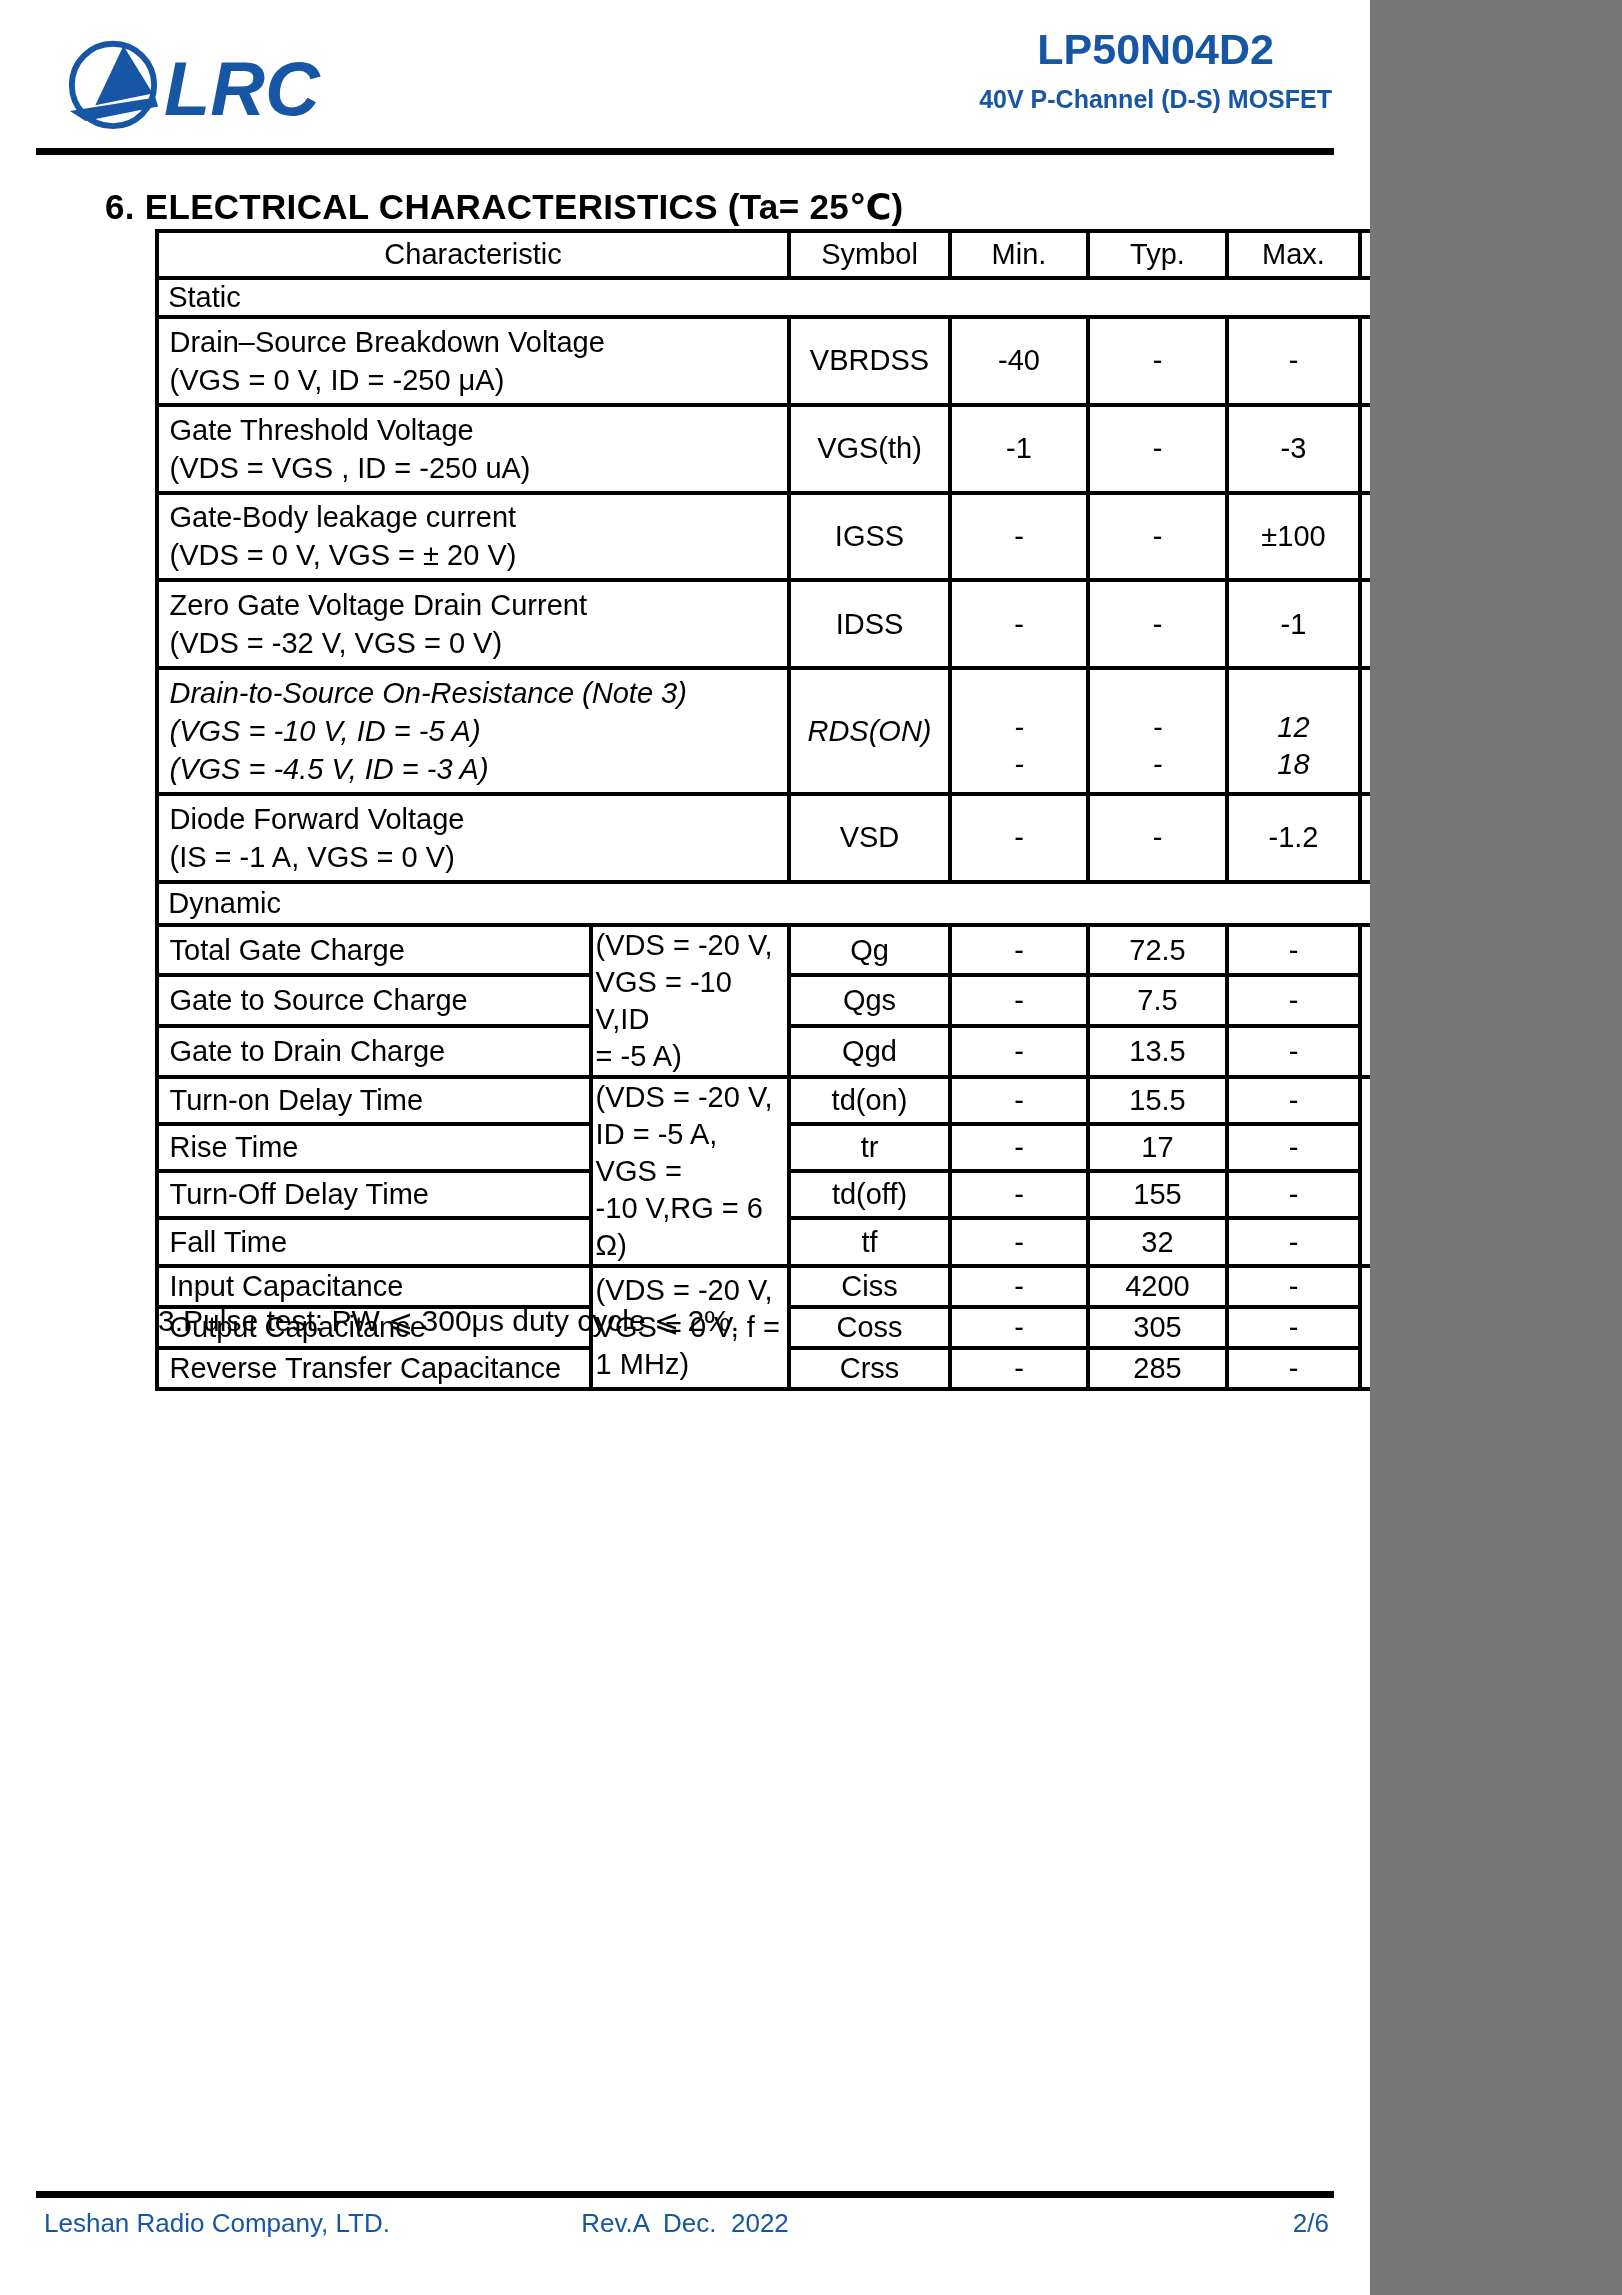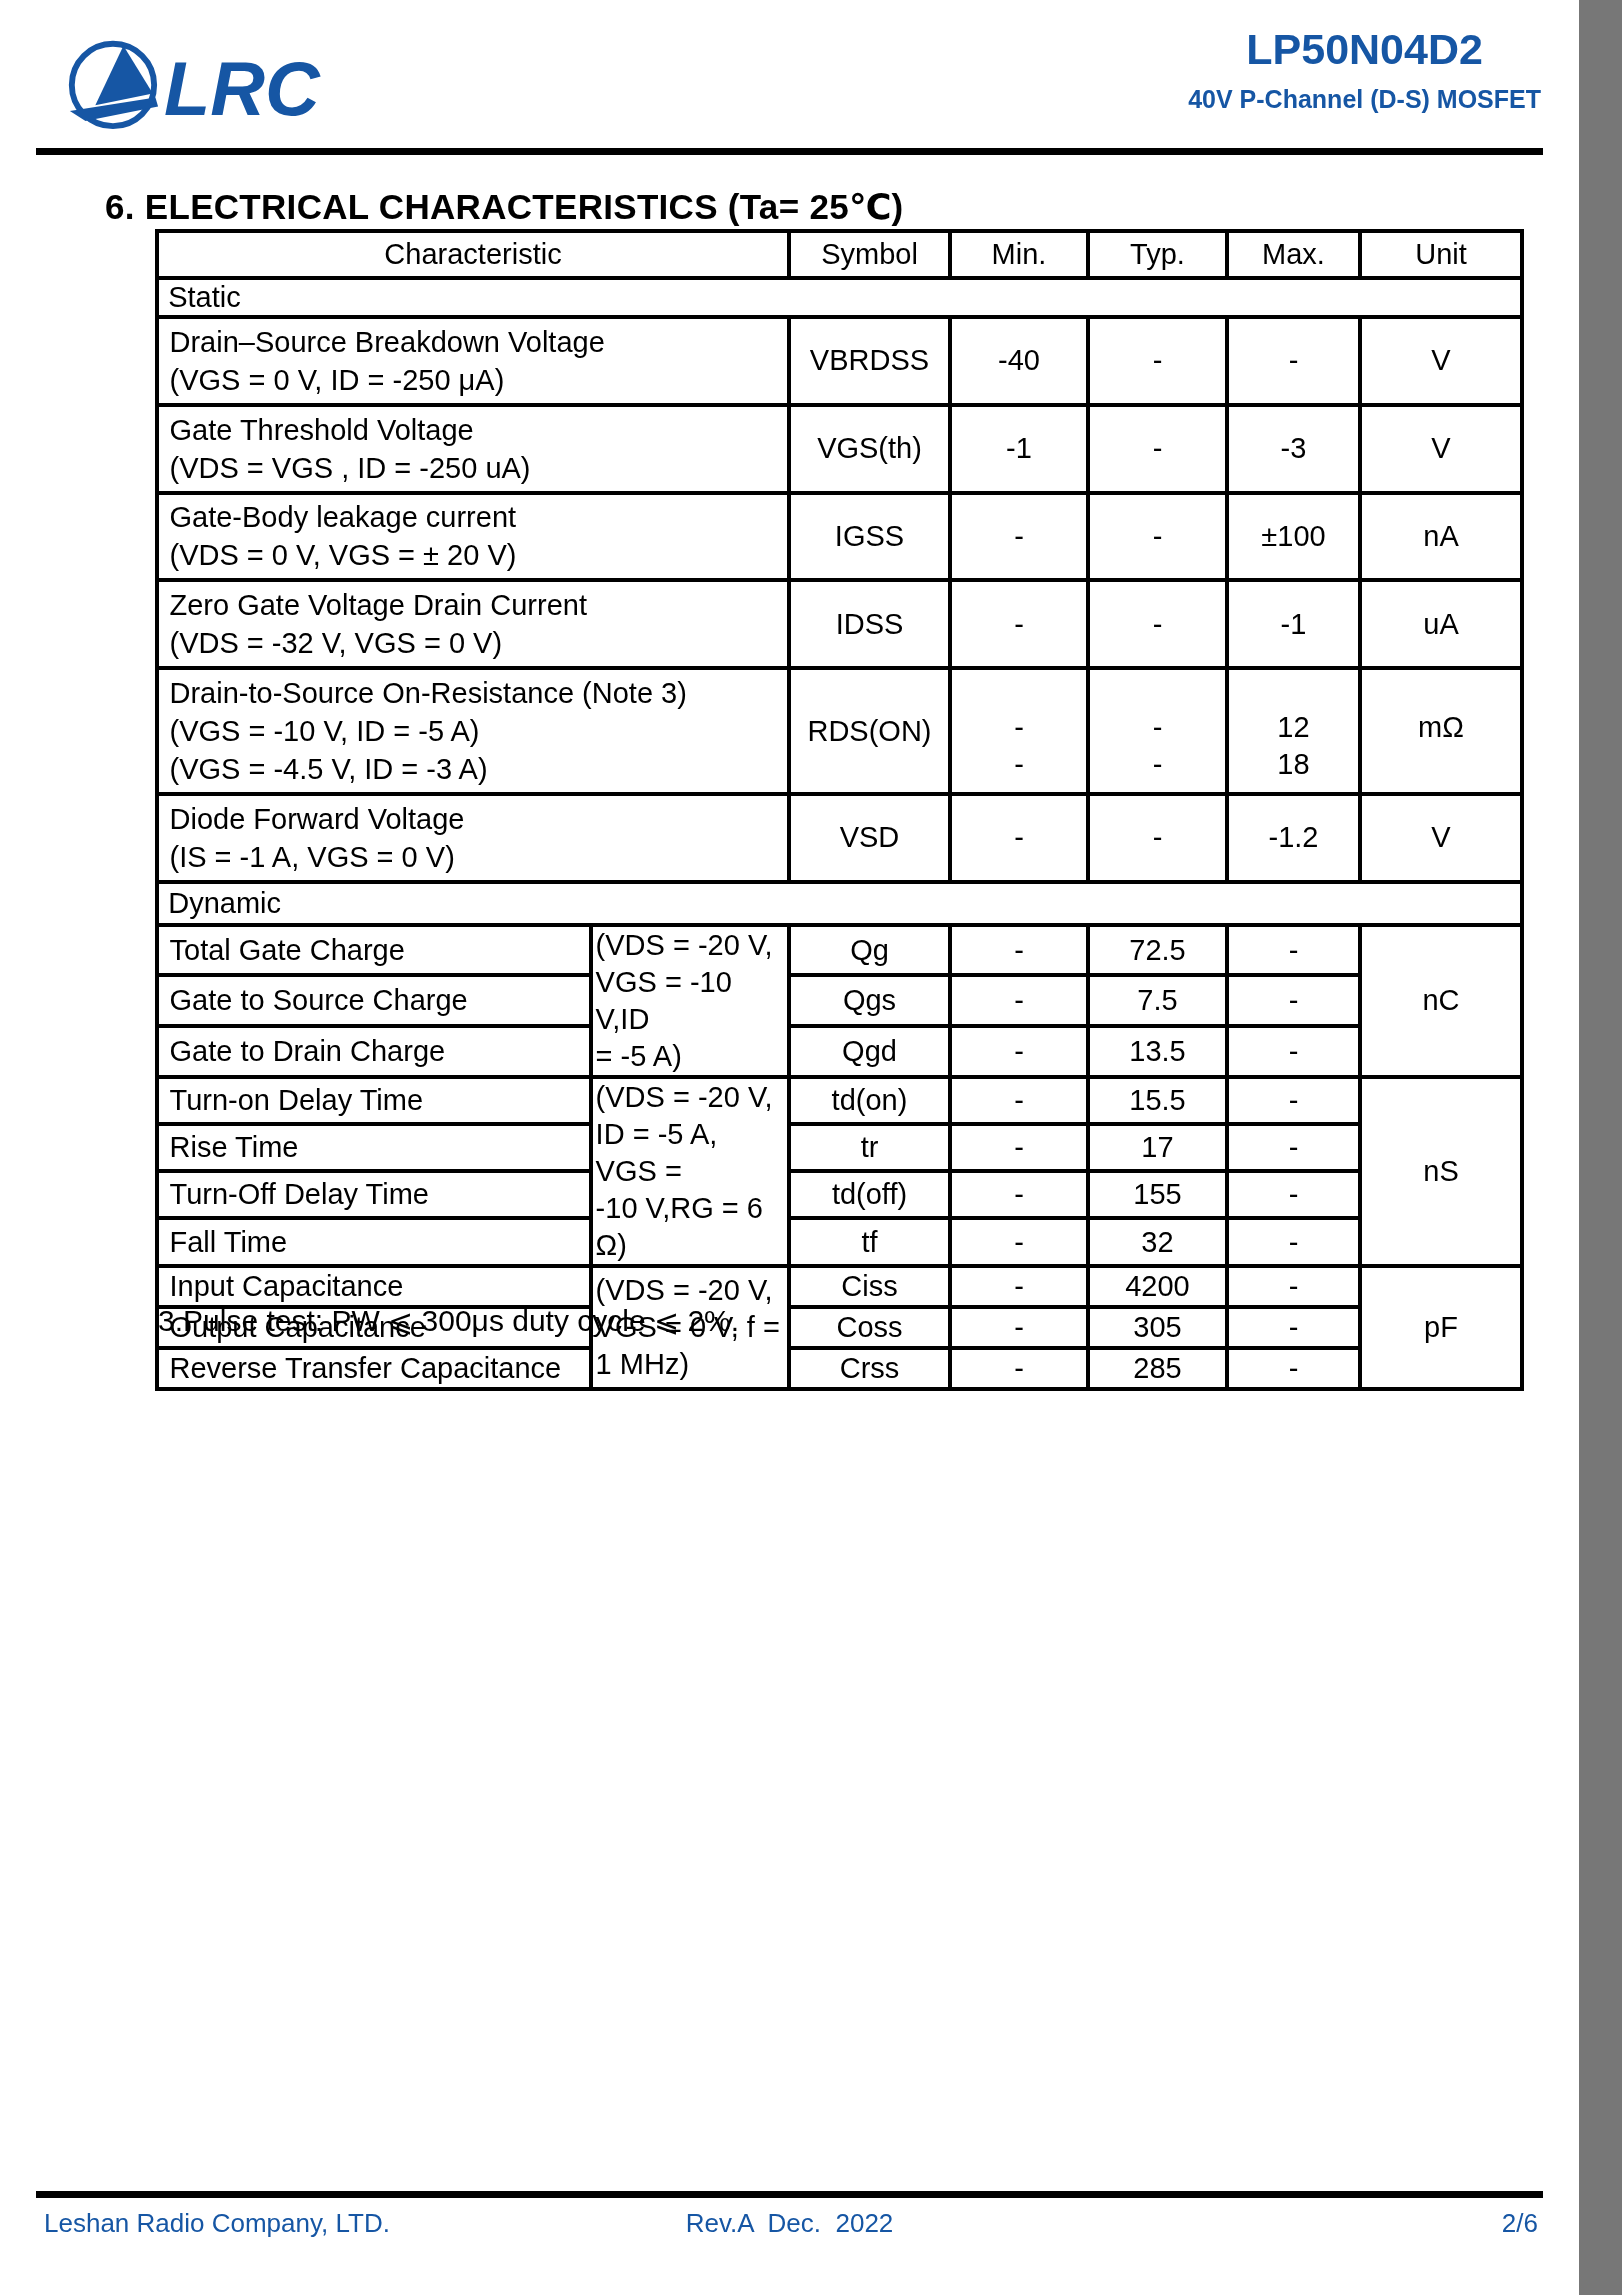--- a/index.html
+++ b/index.html
@@ -1,18 +1,18 @@
 <!DOCTYPE html>
 <html style="font-size:10.5px"><head>
 <meta charset="utf-8">
 <style>
   html,body{margin:0;padding:0;background:#777;}
   .page{
     position:relative;
-    width:1579px;height:2295px;
+    width:1370px;height:2295px;
     background:#fff;
     font-family:"Liberation Sans","DejaVu Sans",sans-serif;
     color:#000;
     overflow:hidden;
   }
   
   .logo{position:absolute;left:62px;top:30px;width:281px;height:108px;}
   .title-block{position:absolute;right:38px;top:26px;text-align:center;}
   .part-number{font-size:43px;font-weight:bold;line-height:47px;}
   .part-subtitle{font-size:25px;font-weight:bold;line-height:34px;margin-top:9.2px;}
@@ -20,21 +20,21 @@
   
   .section-heading{position:absolute;left:105px;top:187px;font-size:35px;font-weight:bold;letter-spacing:0.3px;}
   
   .table-wrap{position:absolute;left:155px;top:229px;}
   table.char{border-collapse:collapse;table-layout:fixed;width:1364px;font-size:29px;}
   table.char td,table.char th{border:4.6px solid #000;overflow:hidden;}
   th.hdr{height:41px;font-size:29px;font-weight:normal;text-align:center;vertical-align:middle;}
   td.seclabel{height:33px;padding-left:9.2px;text-align:left;vertical-align:middle;}
   td.namecell{padding:3.9px 6.5px 3.9px 10.5px;text-align:left;vertical-align:top;line-height:38px;}
   tr.r2{height:82px;}
-  tr.rds{height:119px;}
+  tr.rds{height:119px;font-style:italic;}
   tr.dyn{height:41px;}
   td.val{text-align:center;vertical-align:middle;}
   td.val2{text-align:center;vertical-align:top;padding-top:39px;line-height:37px;}
   td.condcell{text-align:left;vertical-align:middle;line-height:37px;padding:0 2.6px;}
   td.dynname{padding-left:10.5px;text-align:left;vertical-align:middle;}
   
   .footnote{position:absolute;left:158px;top:1303px;font-size:30px;}
   
   .footer-rule{position:absolute;left:36px;right:36px;top:2191px;height:6.5px;background:#000;}
   .footer-bar{position:absolute;left:0;right:0;top:2208px;height:37px;font-size:26px;}

